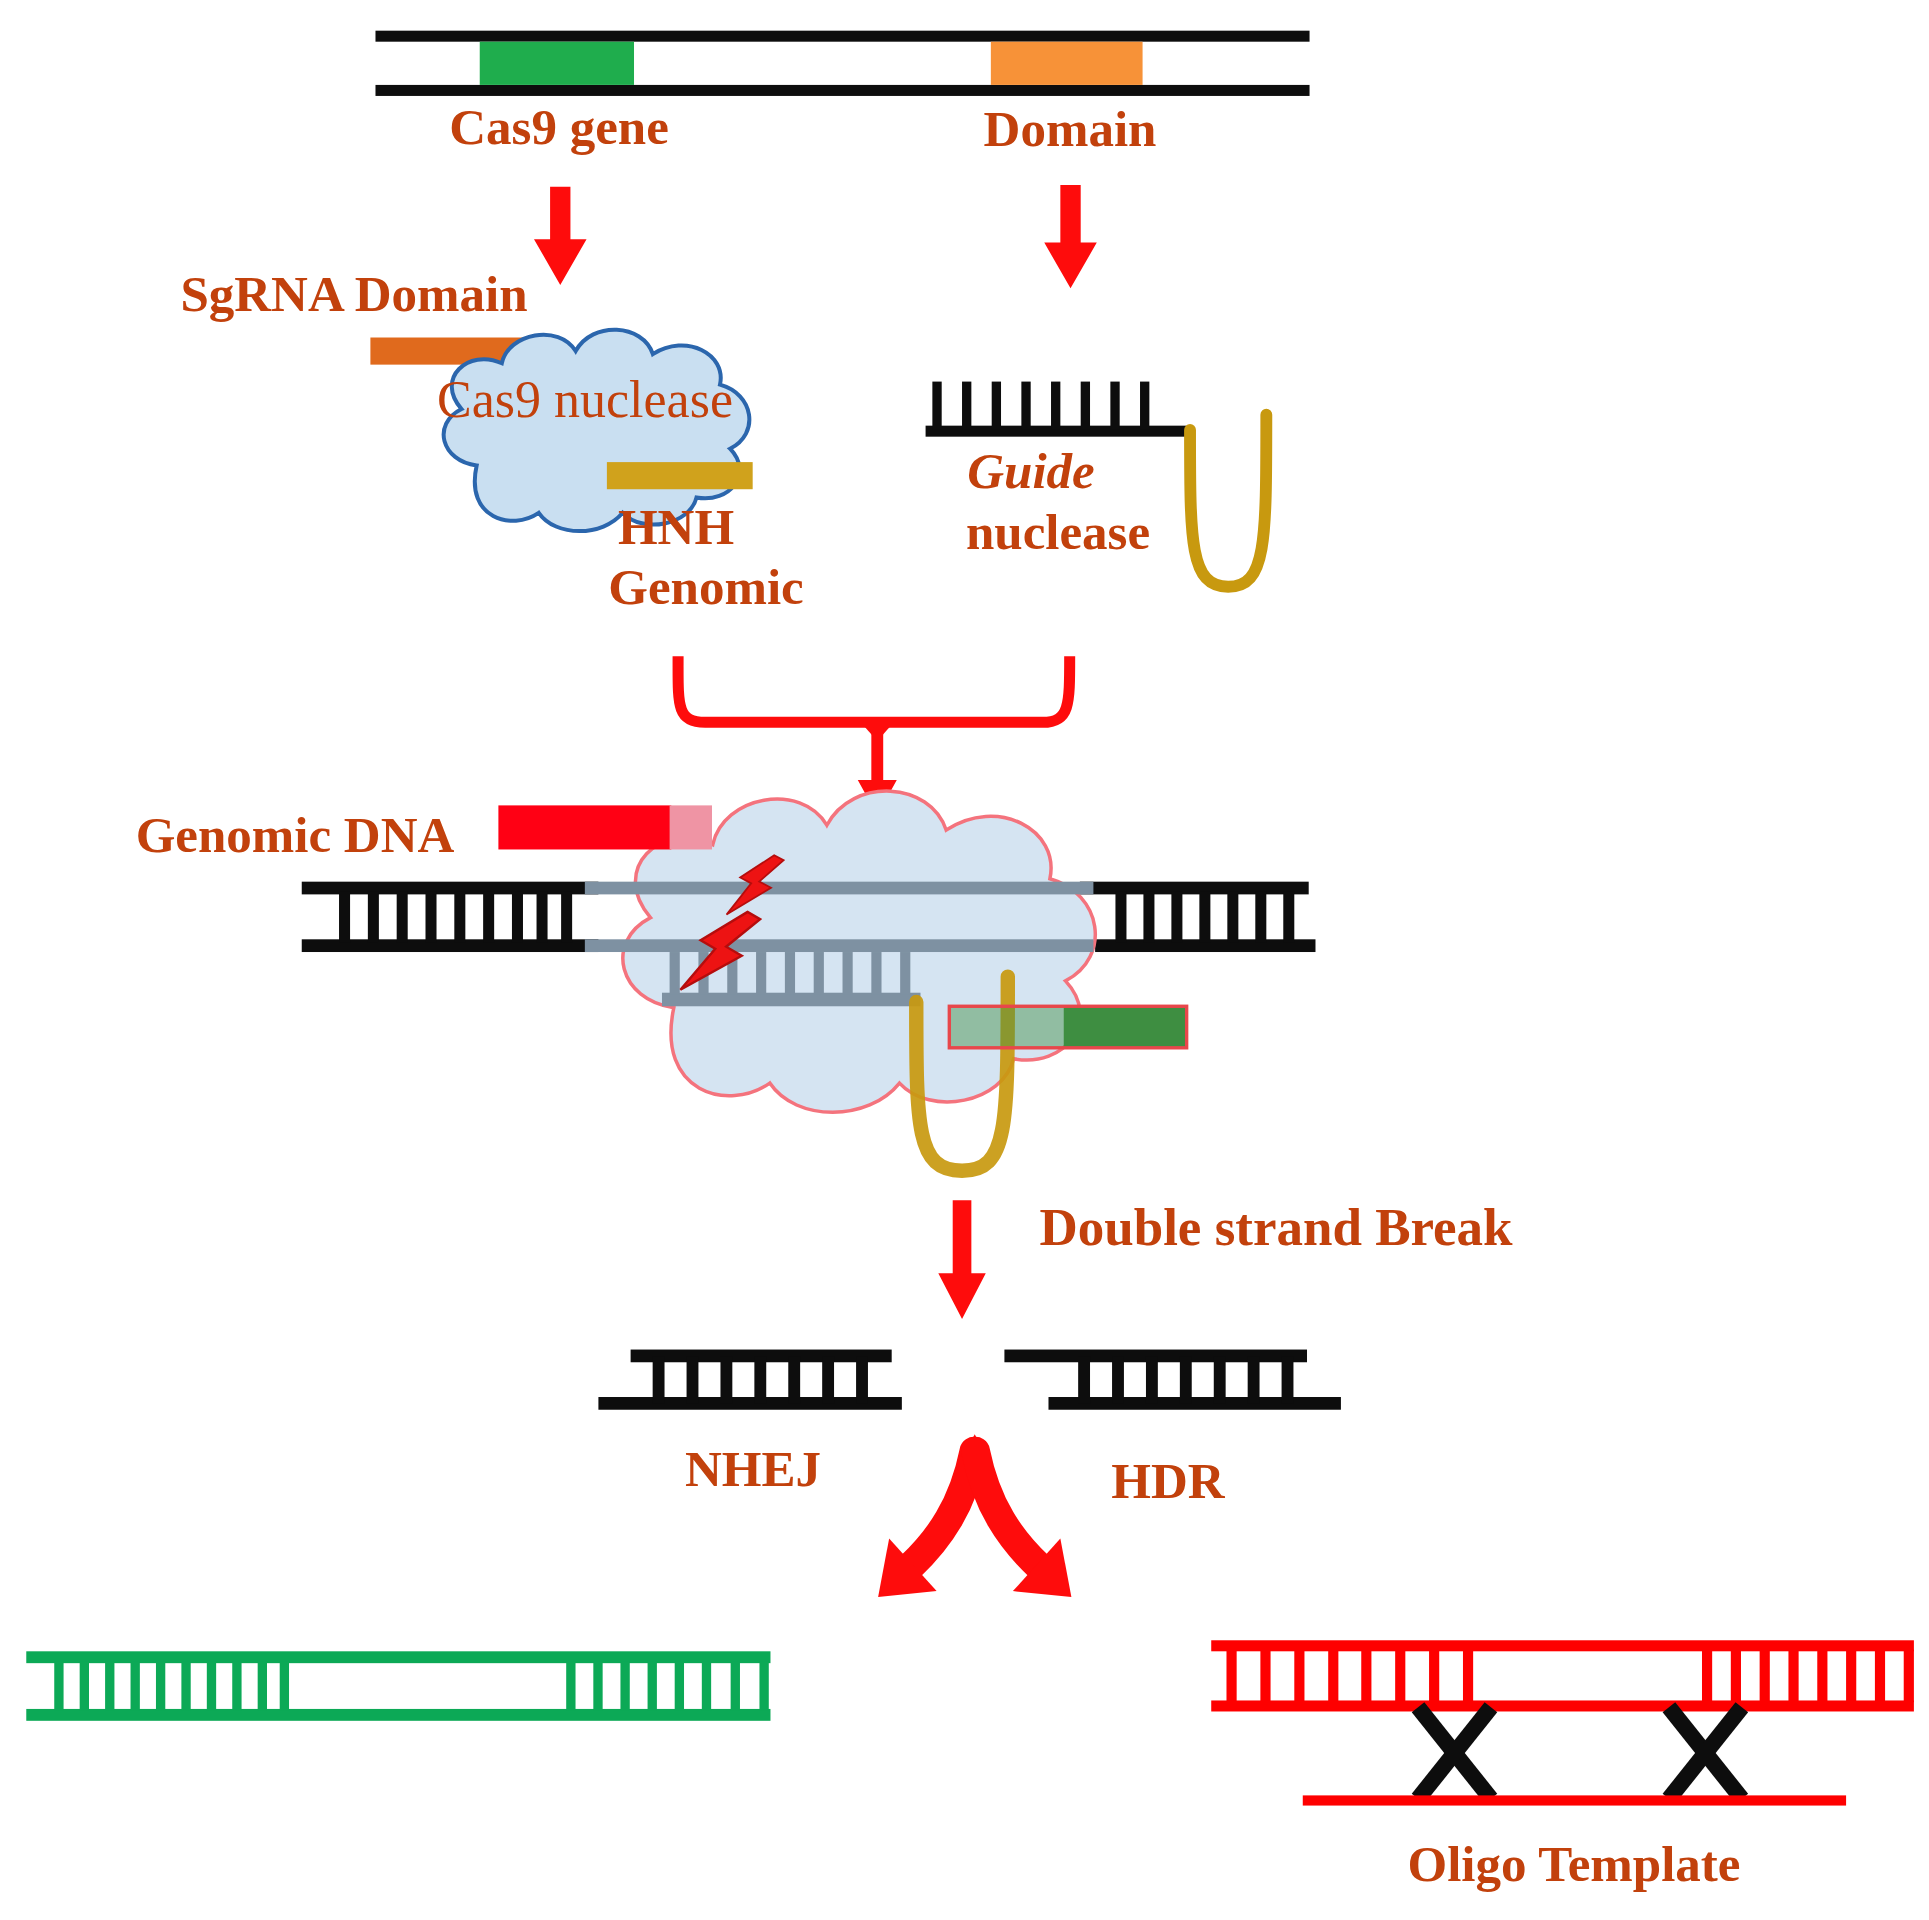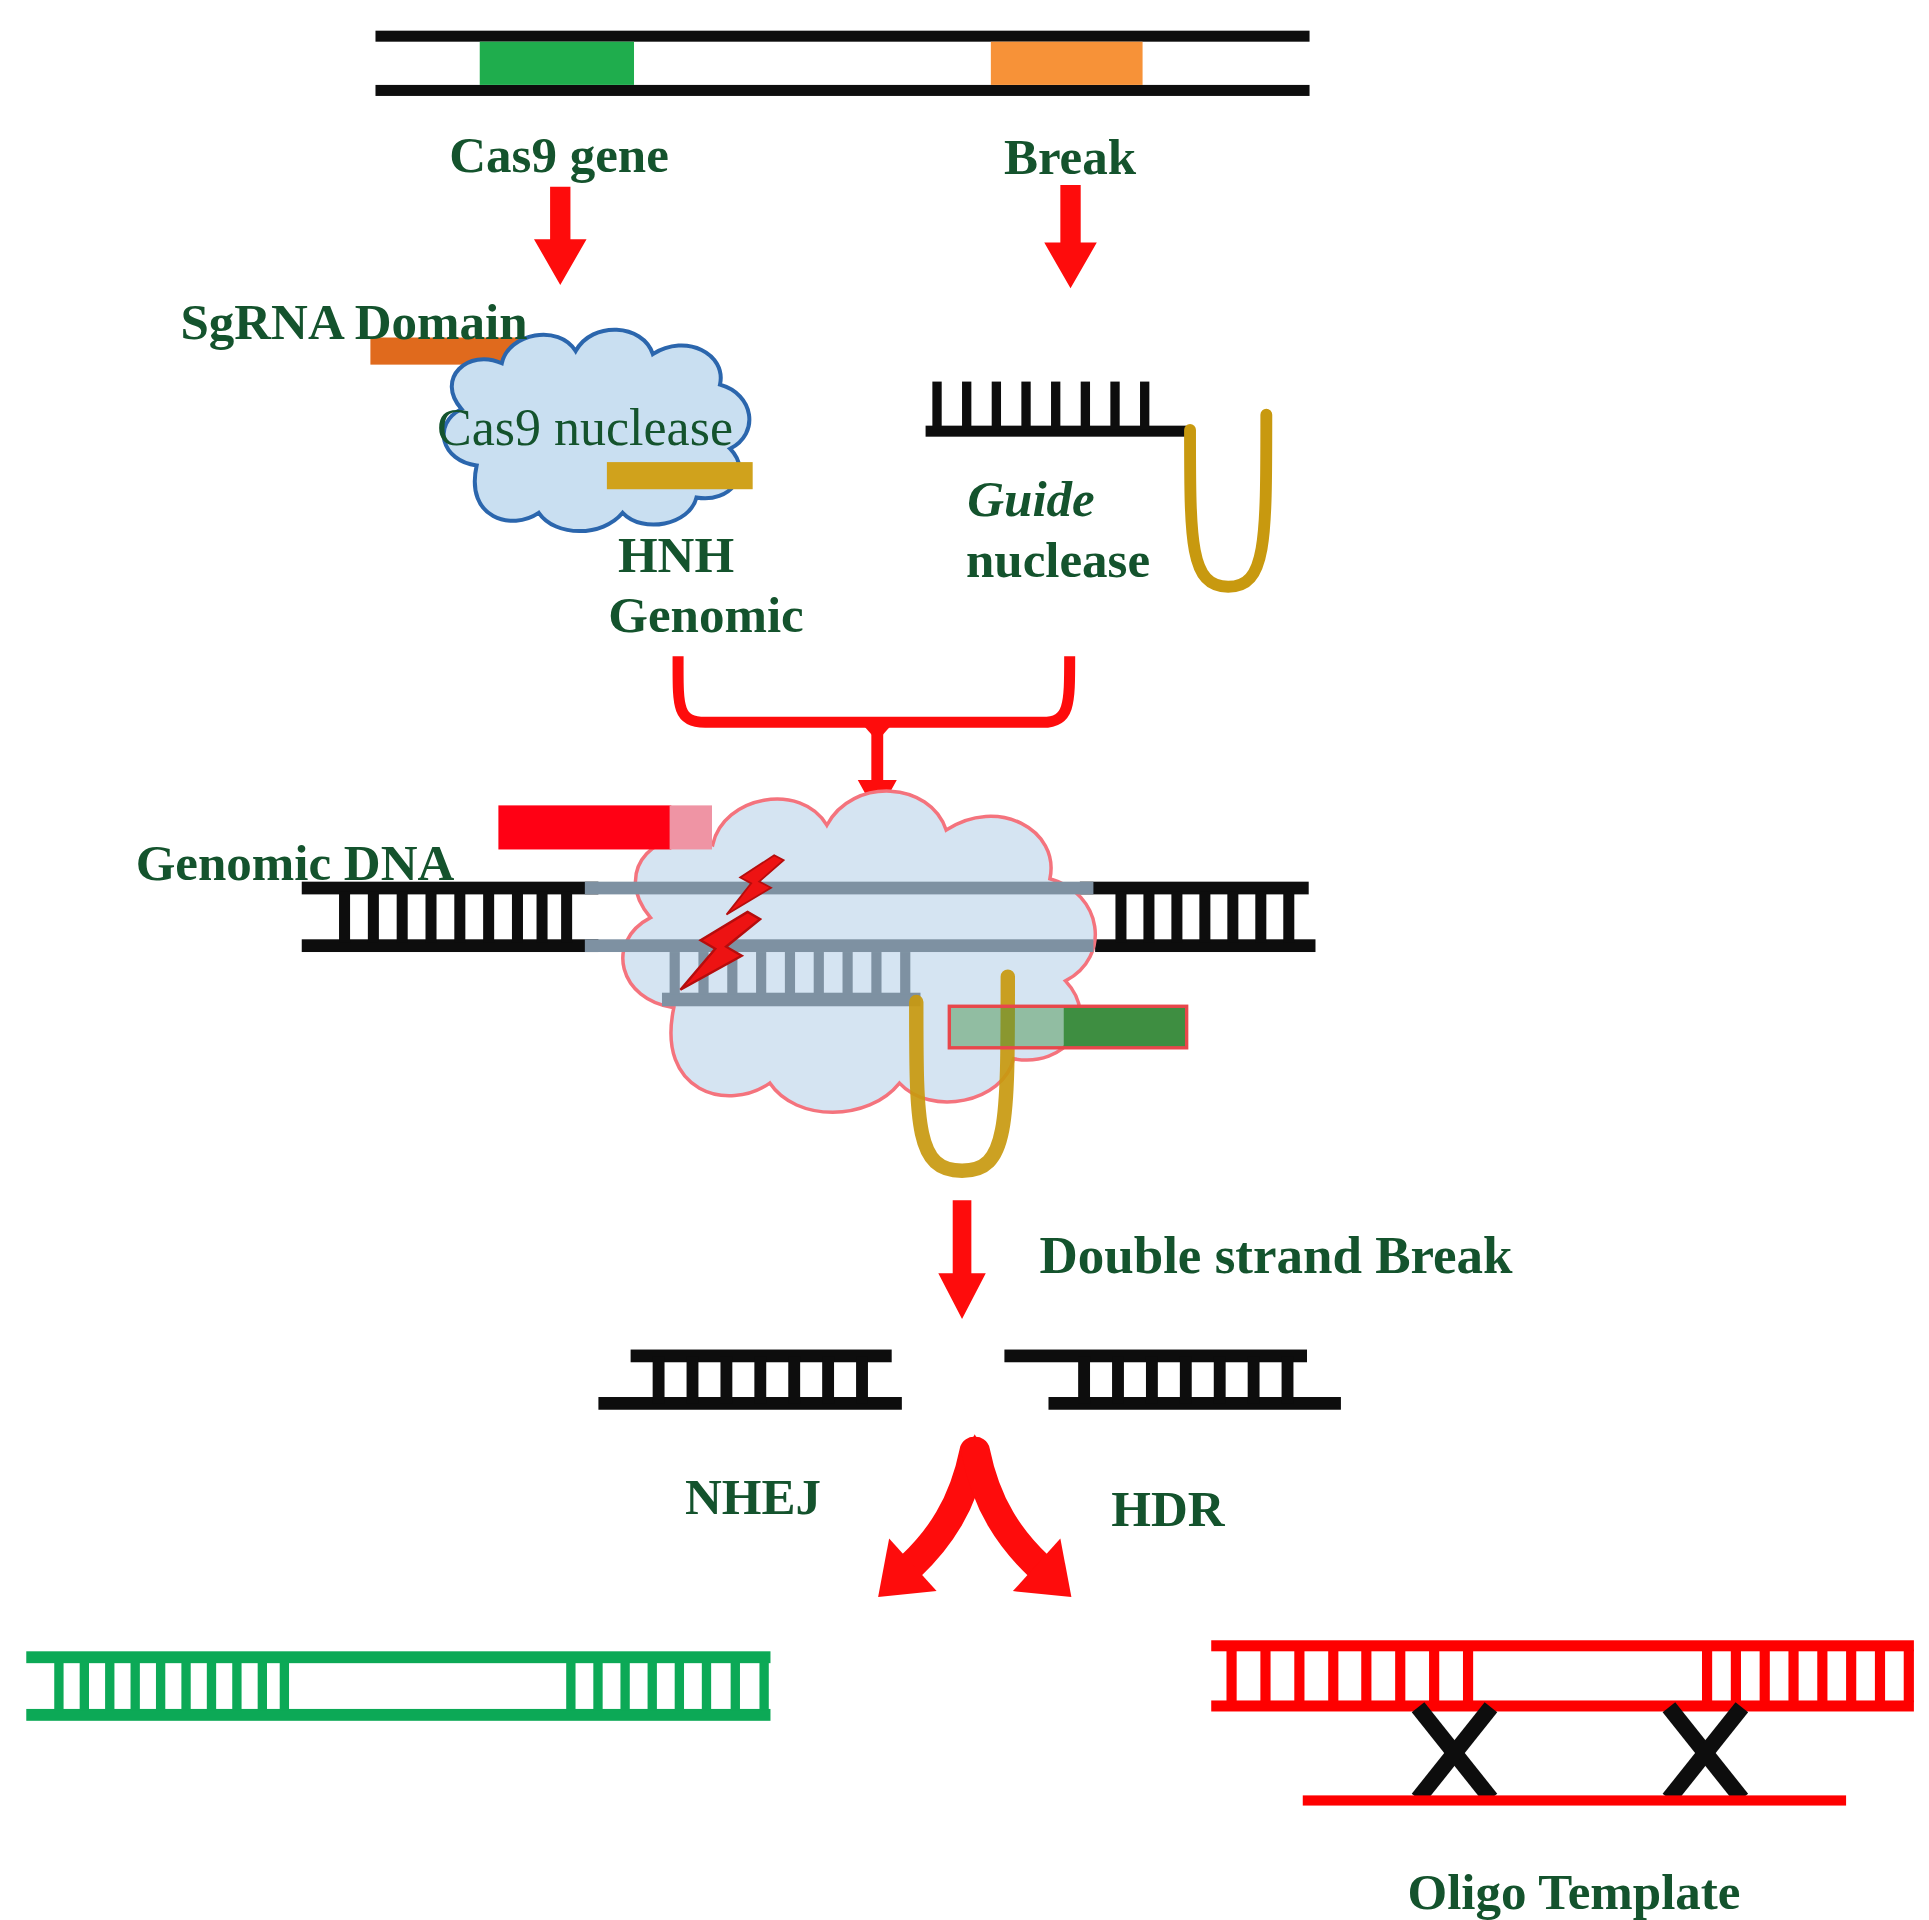--- a/index.html
+++ b/index.html
@@ -1,20 +1,20 @@
 <!DOCTYPE html>
 <html style="font-size:13.6px"><head>
 <meta charset="utf-8">
 <style>
   html,body{margin:0;padding:0;background:#ffffff;}
   #canvas{position:relative;width:1930px;height:1921px;background:#ffffff;overflow:hidden;
           font-family:"Liberation Serif", serif;}
   #art{position:absolute;left:0;top:0;}
   .lbl{position:absolute;transform:translate(-50%,-50%);white-space:nowrap;
-       font-weight:bold;color:#14532d;font-size:51px;line-height:1;margin-top:28px;}
+       font-weight:bold;color:#c2410c;font-size:51px;line-height:1;}
   .lbl.small{font-weight:normal;font-size:52px;}
   .lbl.big{font-size:53px;}
 </style>
 </head>
 <body>
 
 <div id="canvas">
 
 <svg id="art" width="1930" height="1921" viewBox="0 0 2277 2266">
 
@@ -211,21 +211,21 @@
   </g>
   <g stroke="#0d0d0d" stroke-width="19">
     <line x1="1969" y1="2014" x2="2055" y2="2122"></line>
     <line x1="2055" y1="2014" x2="1969" y2="2122"></line>
   </g>
 
   <rect x="1537" y="2118" width="641" height="12" fill="#fe0000"></rect>
 </svg>
 
 <div class="lbl" style="left:559px;top:127px;">Cas9 gene</div>
-<div class="lbl" style="left:1070px;top:129px;">Break</div>
+<div class="lbl" style="left:1070px;top:129px;">Domain</div>
 <div class="lbl" style="left:354px;top:294px;">SgRNA Domain</div>
 <div class="lbl small" style="left:585px;top:400px;">Cas9 nuclease</div>
 <div class="lbl" style="left:676px;top:527px;">HNH</div>
 <div class="lbl" style="left:706px;top:587px;">Genomic</div>
 <div class="lbl" style="left:1031px;top:471px;font-style:italic;">Guide</div>
 <div class="lbl" style="left:1058px;top:532px;">nuclease</div>
 <div class="lbl big" style="left:1276px;top:1227px;">Double strand Break</div>
 <div class="lbl" style="left:295px;top:835px;">Genomic DNA</div>
 <div class="lbl" style="left:753px;top:1469px;">NHEJ</div>
 <div class="lbl" style="left:1168px;top:1481px;">HDR</div>

